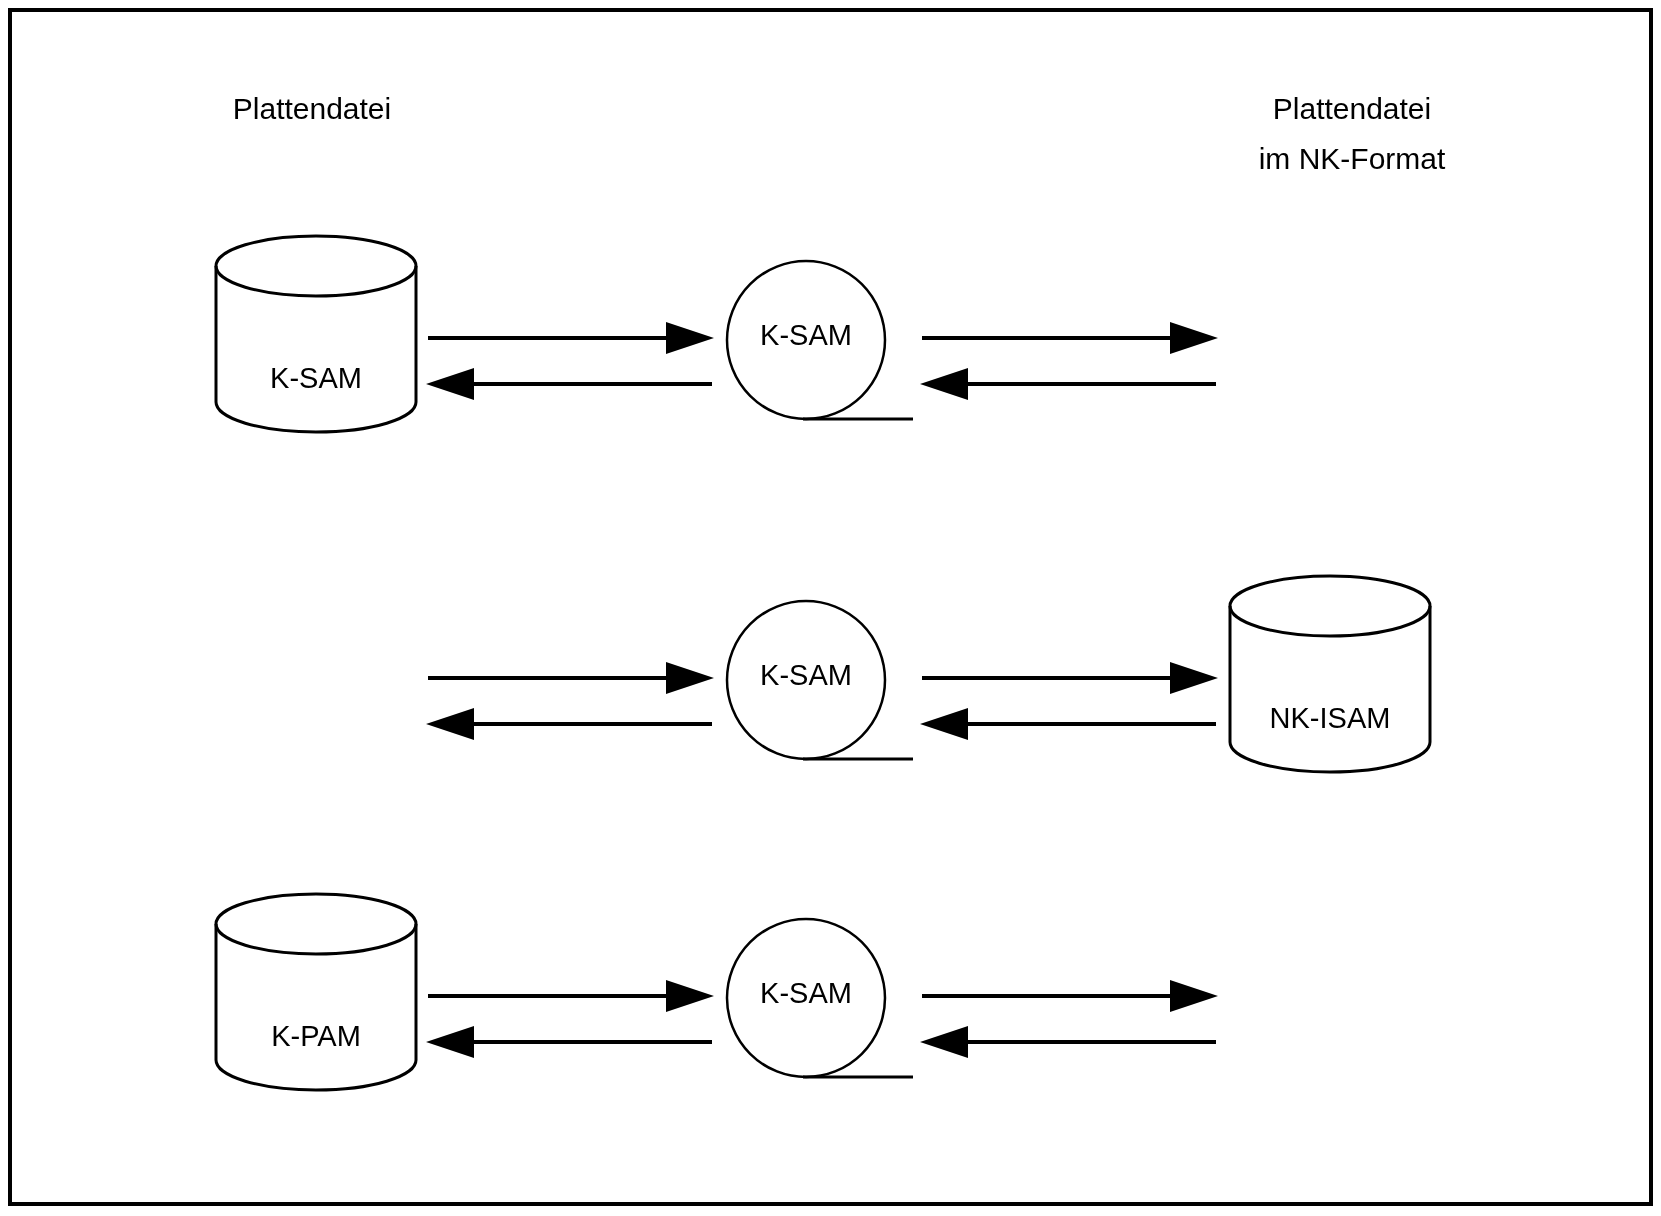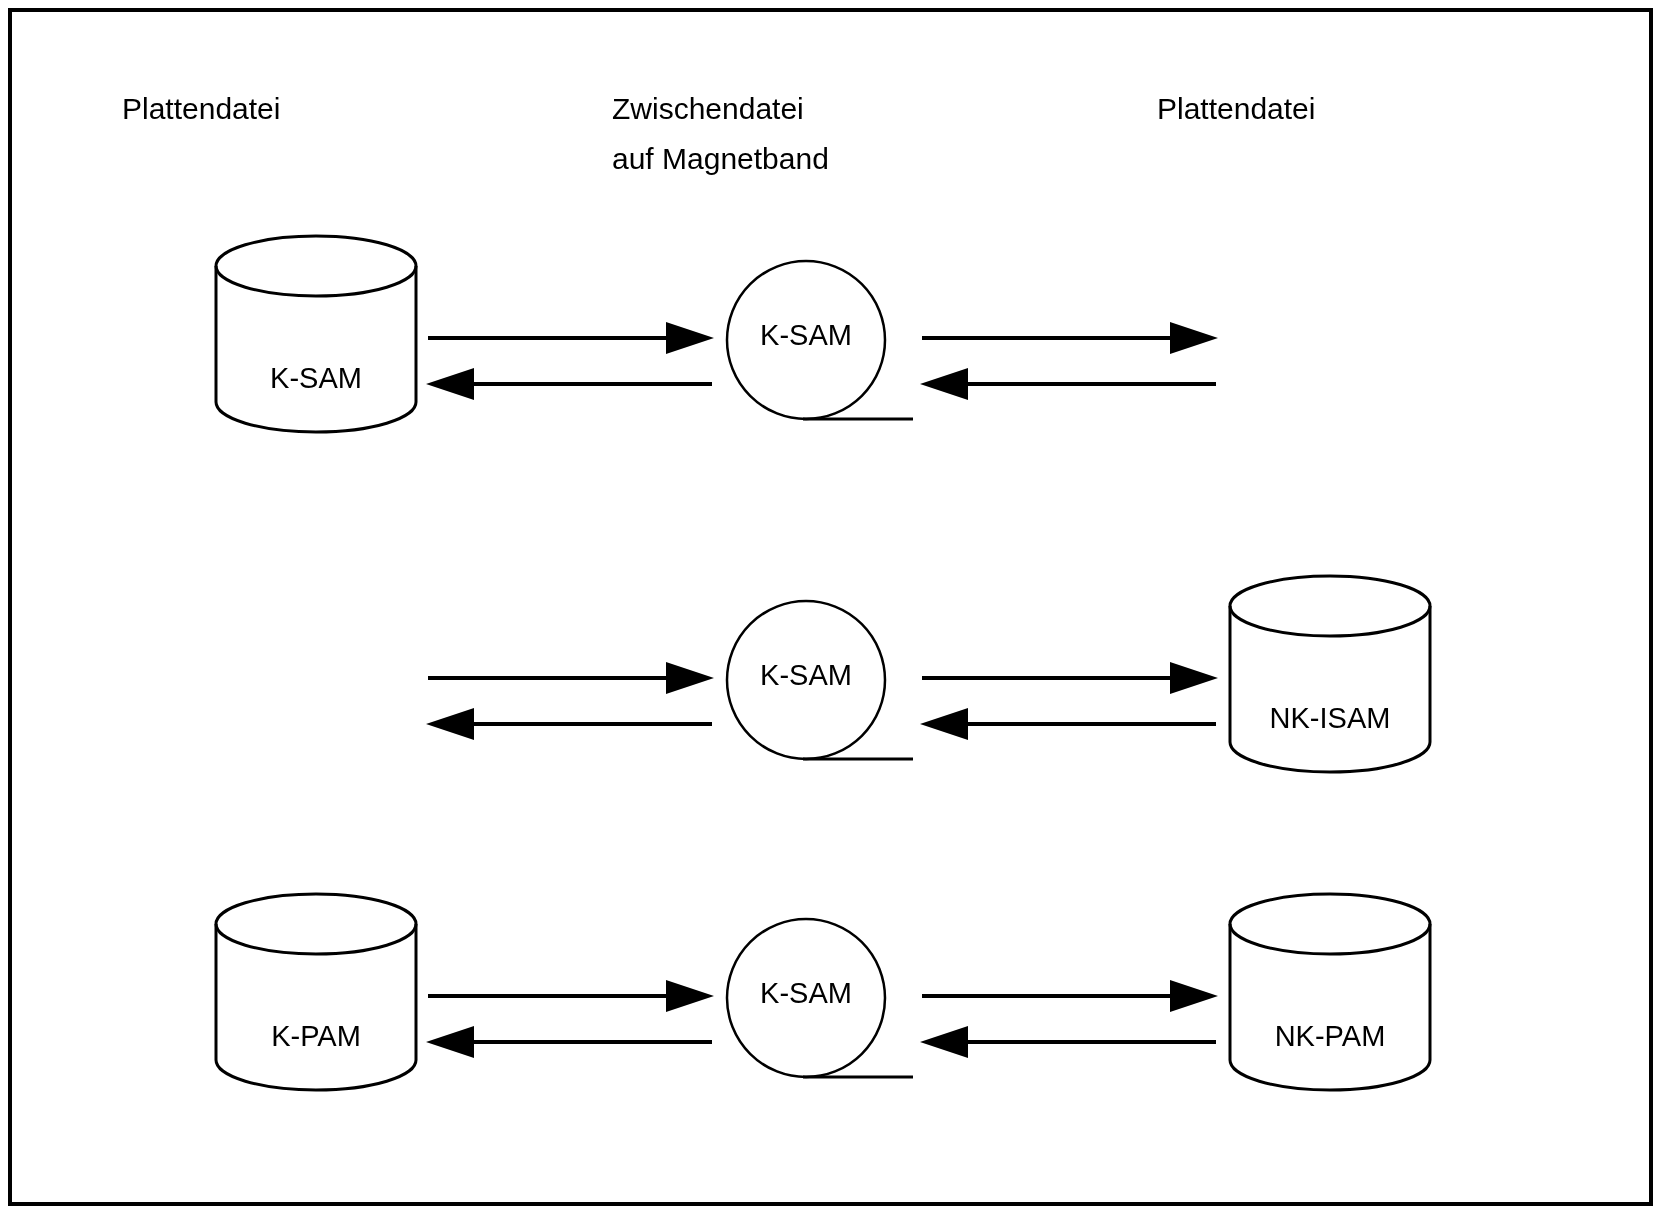--- a/index.html
+++ b/index.html
@@ -24,20 +24,21 @@
     top: 8px;
     width: 1645px;
     height: 1198px;
     border: 4px solid #000000;
     box-sizing: border-box;
     background: #ffffff;
   }
   
   .col-heading {
     position: absolute;
+    text-align: center;
     font-size: 30px;
     line-height: 50px;
     color: #000000;
     white-space: nowrap;
   }
   .col-heading .l1, .col-heading .l2 { display: block; }
 
   #heading-left   { left: 110px;  top: 72px; width: 380px; }
   #heading-center { left: 600px;  top: 72px; width: 390px; }
   #heading-right  { left: 1145px; top: 72px; width: 390px; }
@@ -107,27 +108,24 @@
 </head>
 <body>
 
 <div id="canvas">
   <div id="frame">
 
     <div class="col-heading" id="heading-left">
       <span class="l1">Plattendatei</span>
     </div>
 
-    <div class="col-heading" id="heading-center">
-      <span class="l1">Zwischendatei</span>
-      <span class="l2">auf Magnetband</span>
-    </div>
 
     <div class="col-heading" id="heading-right">
       <span class="l1">Plattendatei</span>
+      <span class="l2">im NK-Format</span>
     </div>
 
     <div class="row" id="row-0">
 
       <div class="cylinder cyl-left">
         <svg width="206" height="200" viewBox="0 0 206 200">
           <ellipse cx="103" cy="32" rx="100" ry="30" fill="#ffffff" stroke="#000000" stroke-width="3"></ellipse>
           <path d="M3,32 L3,168" fill="none" stroke="#000000" stroke-width="3"></path>
           <path d="M203,32 L203,168" fill="none" stroke="#000000" stroke-width="3"></path>
           <path d="M3,168 A100,30 0 0 0 203,168" fill="none" stroke="#000000" stroke-width="3"></path>
@@ -258,25 +256,16 @@
             <line x1="2" y1="16" x2="256" y2="16" stroke="#000000" stroke-width="4"></line>
             <polygon points="250,0 298,16 250,32" fill="#000000"></polygon>
           </g>
           <g>
             <line x1="42" y1="62" x2="296" y2="62" stroke="#000000" stroke-width="4"></line>
             <polygon points="48,46 0,62 48,78" fill="#000000"></polygon>
           </g>
         </svg>
       </div>
 
-      <div class="cylinder cyl-right">
-        <svg width="206" height="200" viewBox="0 0 206 200">
-          <ellipse cx="103" cy="32" rx="100" ry="30" fill="#ffffff" stroke="#000000" stroke-width="3"></ellipse>
-          <path d="M3,32 L3,168" fill="none" stroke="#000000" stroke-width="3"></path>
-          <path d="M203,32 L203,168" fill="none" stroke="#000000" stroke-width="3"></path>
-          <path d="M3,168 A100,30 0 0 0 203,168" fill="none" stroke="#000000" stroke-width="3"></path>
-        </svg>
-        <div class="cyl-label">NK-PAM</div>
-      </div>
     </div>
 
   </div>
 </div>
 
 </body></html>

